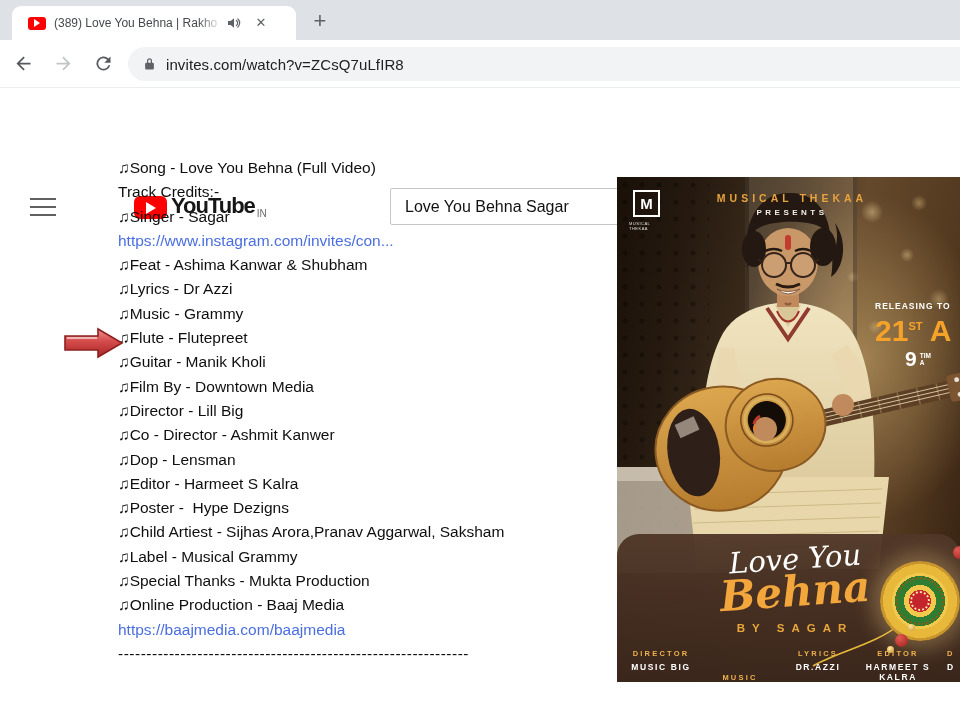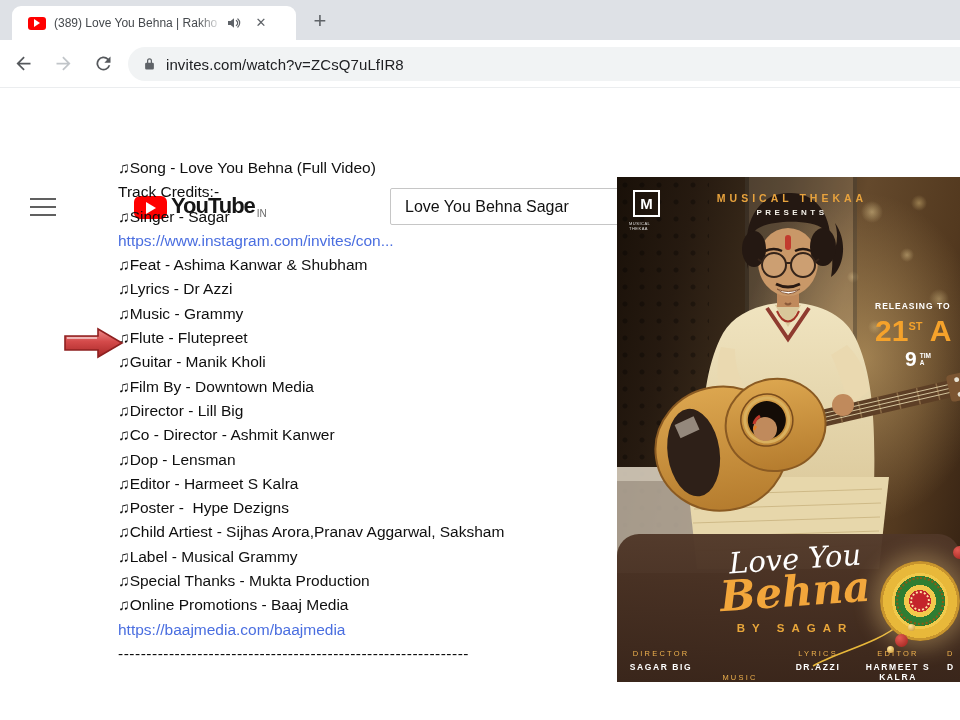--- a/index.html
+++ b/index.html
@@ -117,21 +117,21 @@
   .rakhi::before { content:""; position:absolute; inset:16px; border:2px dotted #8f5a14; border-radius:50%; }
   .rakhi::after  { content:""; position:absolute; inset:30px; border:2px dotted #ffe9a8; border-radius:50%; }
   .bead { position:absolute; border-radius:50%; }
   .bead.red1  { left:278px; top:100px; width:13px; height:13px; background:radial-gradient(circle at 35% 30%, #e25b52, #9c1f1a); }
   .bead.gold1 { left:291px; top:90px;  width:7px;  height:7px;  background:radial-gradient(circle at 35% 30%, #ffe9a0, #c89230); }
   .bead.gold2 { left:270px; top:112px; width:7px;  height:7px;  background:radial-gradient(circle at 35% 30%, #ffe9a0, #c89230); }
   .bead.red2  { left:336px; top:12px;  width:13px; height:13px; background:radial-gradient(circle at 35% 30%, #e25b52, #9c1f1a); }
   .thread { position:absolute; left:0; top:0; width:343px; height:148px; }
 
   .bcredit { position:absolute; top:115px; width:90px; text-align:center; }
-  .bcredit .lab { color:#eeb14d; font-size:7.5px; font-weight:normal; letter-spacing:2.2px; }
+  .bcredit .lab { color:#eeb14d; font-size:7.5px; font-weight:bold; letter-spacing:2.2px; }
   .bcredit .val { color:#fff; font-size:8.5px; font-weight:bold; letter-spacing:1.6px; margin-top:4px; line-height:10px; }
   .bc0 { left:-1px; } .bc1 { left:78px;margin-top:24px; } .bc2 { left:156px; } .bc3 { left:236px; } .bc4 { left:330px; width:40px; text-align:left; }
 </style>
 </head>
 <body>
 
 <div id="screen">
 
   <div class="tabstrip">
     <div class="tab">
@@ -202,21 +202,21 @@
     <div class="cline">♫Guitar - Manik Kholi</div>
     <div class="cline">♫Film By - Downtown Media</div>
     <div class="cline">♫Director - Lill Big</div>
     <div class="cline">♫Co - Director - Ashmit Kanwer</div>
     <div class="cline">♫Dop - Lensman</div>
     <div class="cline">♫Editor - Harmeet S Kalra</div>
     <div class="cline">♫Poster -  Hype Dezigns</div>
     <div class="cline">♫Child Artiest - Sijhas Arora,Pranav Aggarwal, Saksham</div>
     <div class="cline">♫Label - Musical Grammy</div>
     <div class="cline">♫Special Thanks - Mukta Production</div>
-    <div class="cline">♫Online Promotions - Baaj Media</div>
+    <div class="cline">♫Online Production - Baaj Media</div>
     <div class="cline link">https://baajmedia.com/baajmedia</div>
     <div class="cline divider">--------------------------------------------------------------</div>
   </div>
 
   <svg class="arrow-annot" viewBox="0 0 62 34">
     <defs>
       <linearGradient id="ag" x1="0" y1="0" x2="0" y2="1">
         <stop offset="0" stop-color="#ef8d8d"></stop>
           <stop offset="0.45" stop-color="#d44a4a"></stop>
           <stop offset="1" stop-color="#a82727"></stop>
@@ -348,21 +348,21 @@
       <div class="song-t2">Behna</div>
       <div class="song-by">BY SAGAR</div>
       <div class="rakhi"></div>
       <div class="bead red1"></div>
       <div class="bead gold1"></div>
       <div class="bead gold2"></div>
       <div class="bead red2"></div>
 
       <div class="bcredit bc0">
         <div class="lab">DIRECTOR</div>
-        <div class="val">SAGAR BIG</div>
+        <div class="val">MUSIC BIG</div>
       </div>
       <div class="bcredit bc1">
         <div class="lab">MUSIC</div>
         <div class="val">GRAMMY</div>
       </div>
       <div class="bcredit bc2">
         <div class="lab">LYRICS</div>
         <div class="val">DR.AZZI</div>
       </div>
       <div class="bcredit bc3">

